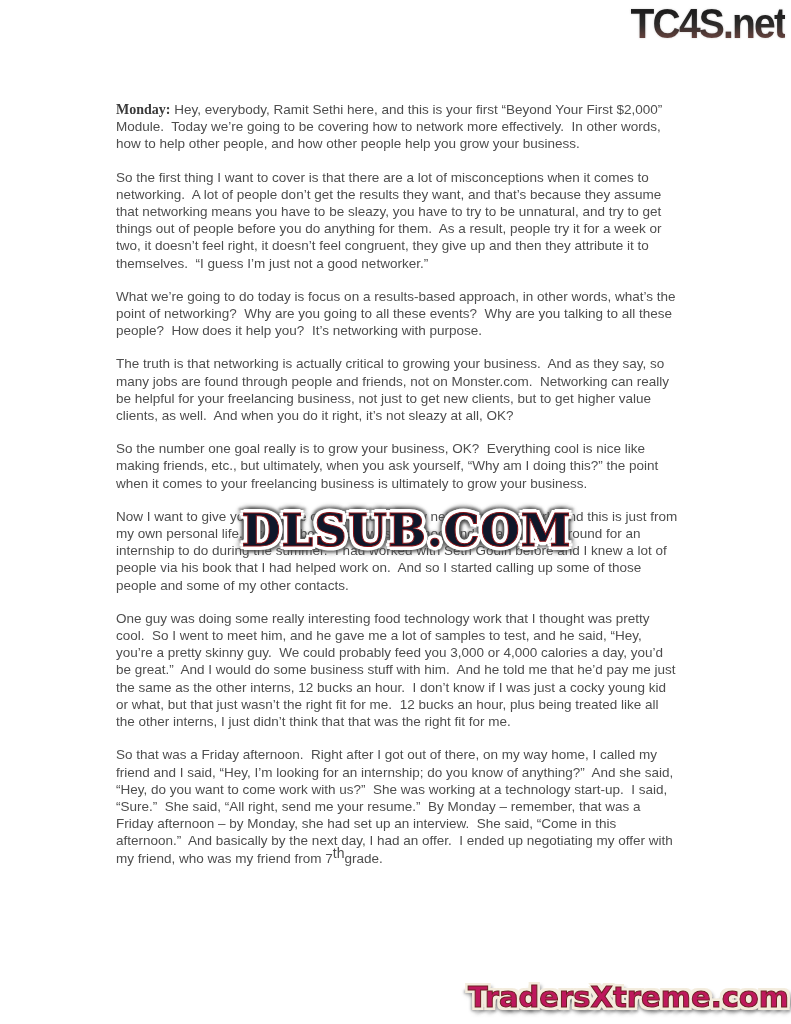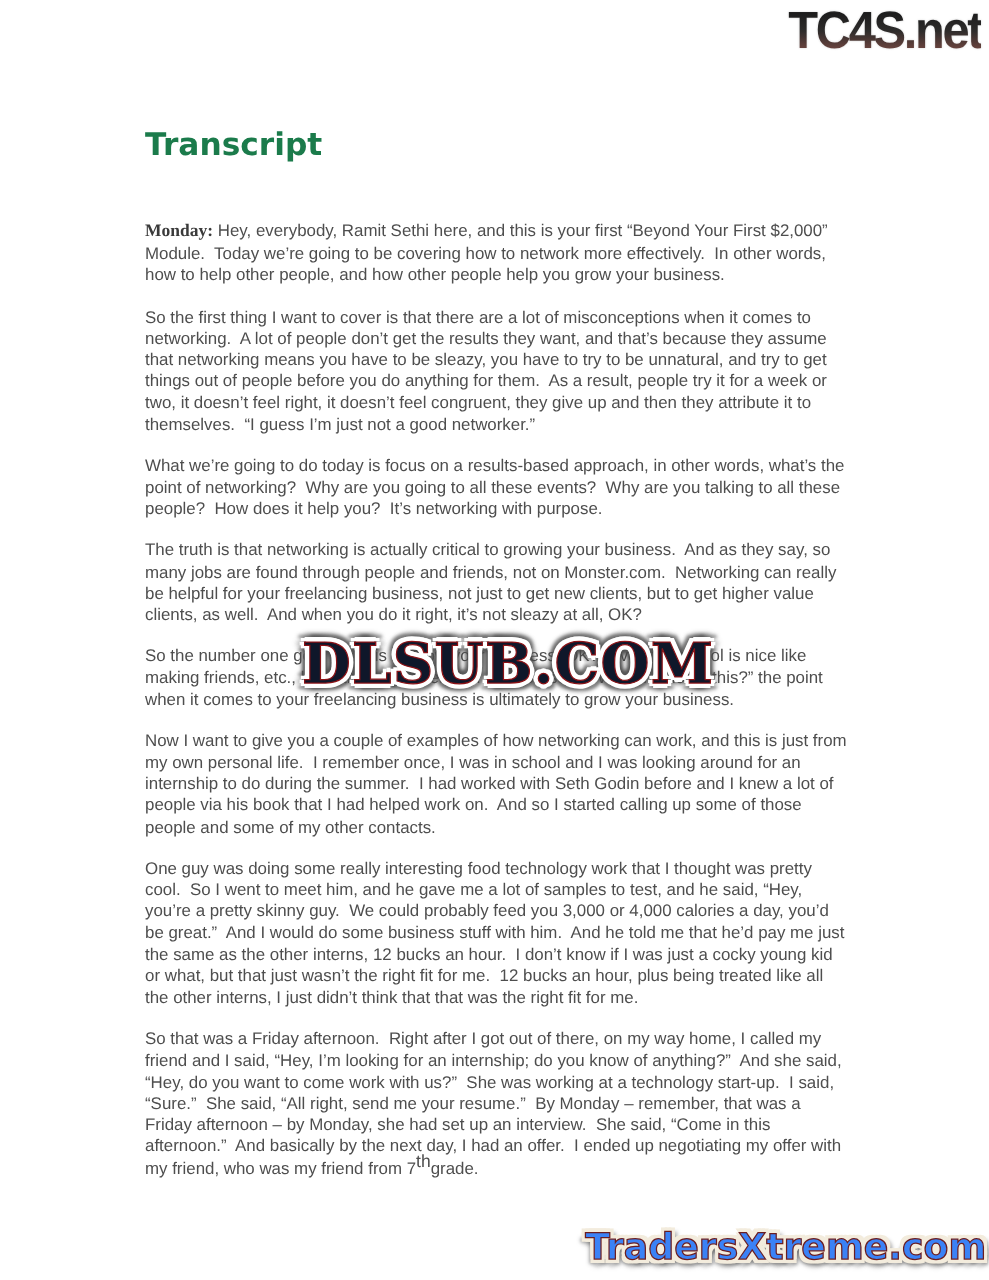--- a/index.html
+++ b/index.html
@@ -54,36 +54,35 @@
       0 6px 4px rgba(75,75,75,.7), 0 -6px 4px rgba(75,75,75,.7),
       6px 0 4px rgba(75,75,75,.7), -6px 0 4px rgba(75,75,75,.7);
     z-index:5;
   }
 
   
   .wm-bottom {
     position:absolute; top:980px; right:2px;
     font-family:"DejaVu Sans", sans-serif; font-weight:bold;
     font-size:29px; letter-spacing:0px; white-space:nowrap;
-    color:#3b82f6; -webkit-text-stroke:1px #6b1d20;
+    color:#be185d; -webkit-text-stroke:1px #6b1d20;
     text-shadow:
       -3px -3px 0 #f3ecdd, 3px -3px 0 #f3ecdd, -3px 3px 0 #f3ecdd, 3px 3px 0 #f3ecdd,
       -3px 0 0 #f3ecdd, 3px 0 0 #f3ecdd, 0 -3px 0 #f3ecdd, 0 3px 0 #f3ecdd,
       -4px 4px 3px rgba(90,90,90,.55), 4px 5px 3px rgba(90,90,90,.55),
       0 6px 4px rgba(90,90,90,.5), 5px 0 3px rgba(90,90,90,.4);
     z-index:5;
   }
 </style>
 </head>
 <body>
 
 <div class="site-logo">TC4S.net</div>
 
 <div class="content">
-  <h1 class="page-title">Transcript</h1>
 
   <p class="para"><span class="speaker-lead">Monday:</span><span> Hey, everybody, Ramit Sethi here, and this is your first “Beyond Your First $2,000” Module.  Today we’re going to be covering how to network more effectively.  In other words, how to help other people, and how other people help you grow your business.</span></p>
 
   <p class="para"><span>So the first thing I want to cover is that there are a lot of misconceptions when it comes to networking.  A lot of people don’t get the results they want, and that’s because they assume that networking means you have to be sleazy, you have to try to be unnatural, and try to get things out of people before you do anything for them.  As a result, people try it for a week or two, it doesn’t feel right, it doesn’t feel congruent, they give up and then they attribute it to themselves.  “I guess I’m just not a good networker.”</span></p>
 
   <p class="para"><span>What we’re going to do today is focus on a results-based approach, in other words, what’s the point of networking?  Why are you going to all these events?  Why are you talking to all these people?  How does it help you?  It’s networking with purpose.</span></p>
 
   <p class="para"><span>The truth is that networking is actually critical to growing your business.  And as they say, so many jobs are found through people and friends, not on Monster.com.  Networking can really be helpful for your freelancing business, not just to get new clients, but to get higher value clients, as well.  And when you do it right, it’s not sleazy at all, OK?</span></p>
 
   <p class="para"><span>So the number one goal really is to grow your business, OK?  Everything cool is nice like making friends, etc., but ultimately, when you ask yourself, “Why am I doing this?” the point when it comes to your freelancing business is ultimately to grow your business.</span></p>

